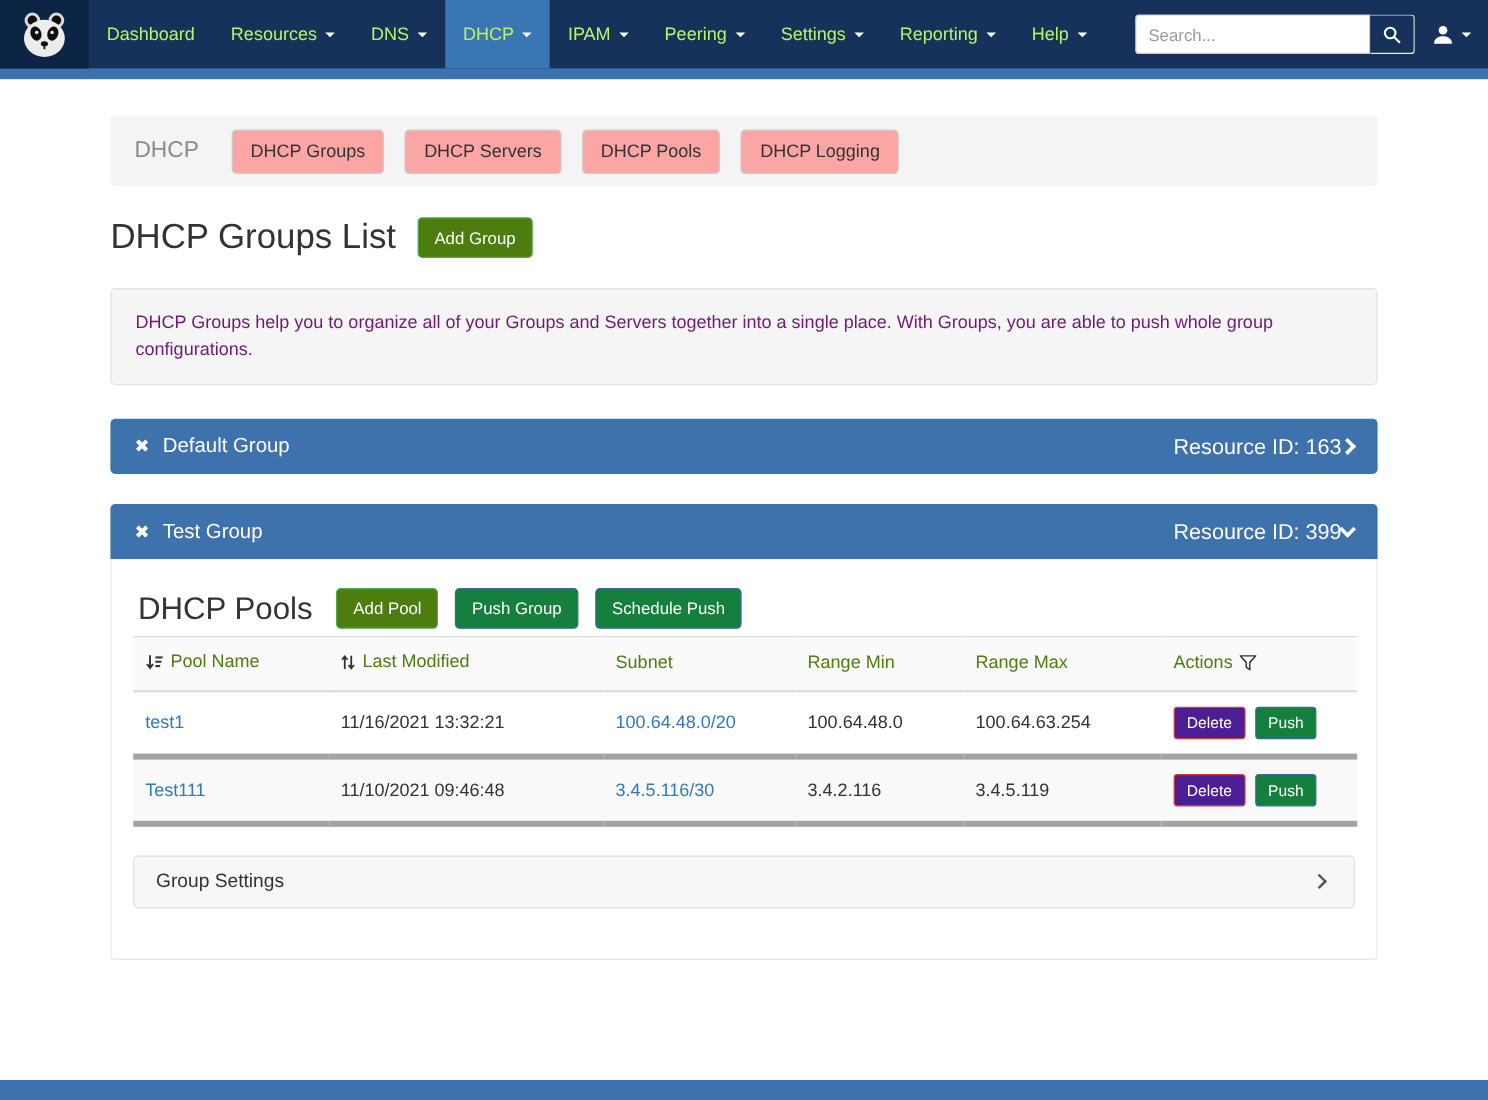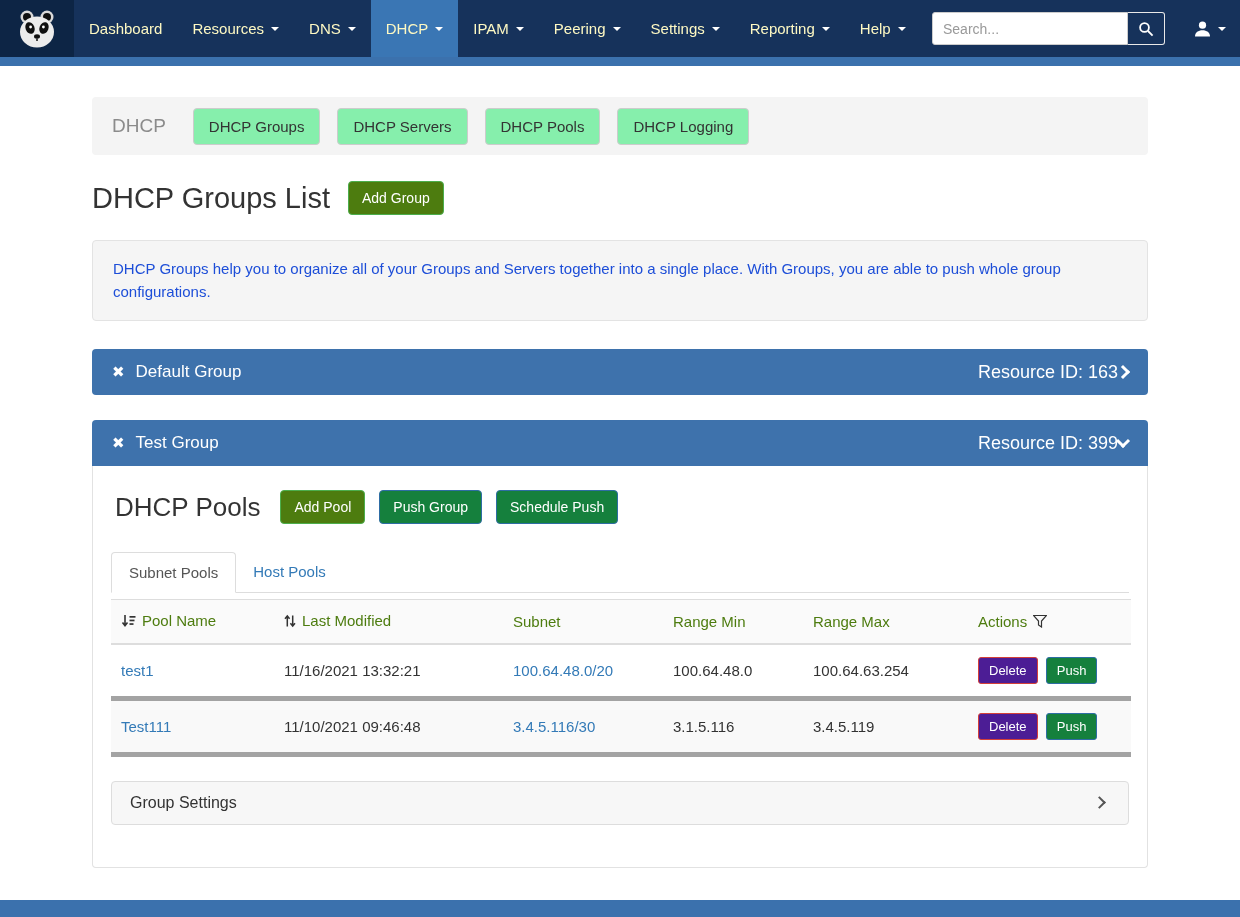--- a/index.html
+++ b/index.html
@@ -25,38 +25,38 @@
     align-items: center;
     justify-content: center;
     cursor: pointer;
   }
   .nav-items { display: flex; align-items: stretch; }
   .nav-item {
     display: flex;
     align-items: center;
     gap: 7px;
     padding: 17px 15px;
-    color: #fef9c3;
+    color: #bef264;
     font-size: 15px;
     cursor: pointer;
     white-space: nowrap;
   }
   .nav-item.active { background: #3a76b4; }
   .caret {
     display: inline-block;
     width: 0; height: 0;
     border-left: 4px solid transparent;
     border-right: 4px solid transparent;
     border-top: 4px solid #fff;
   }
   .nav-right {
     margin-left: auto;
     display: flex;
     align-items: center;
-    gap: 28px;
+    gap: 14px;
     padding-right: 14px;
   }
   .search-group { display: flex; }
   .search-input {
     width: 196px; height: 33px;
     border: 1px solid #ccc;
     border-radius: 3px 0 0 3px;
     padding: 0 10px;
     font-size: 14px;
     font-family: "Liberation Sans", sans-serif;
@@ -89,21 +89,21 @@
     background: #f4f4f4;
     border-radius: 4px;
     height: 58px;
     display: flex;
     align-items: center;
     gap: 17px;
     padding: 0 20px;
   }
   .breadcrumb-title { color: #8b8b8b; font-size: 19px; margin-right: 10px; }
   .bc-btn {
-    background: #86efac;
+    background: #fca5a5;
     border: 1px solid #ccc;
     border-radius: 4px;
     padding: 9px 15px;
     font-size: 15px;
     color: #333;
     font-family: "Liberation Sans", sans-serif;
     cursor: pointer;
   }
 
   .title-row { margin-top: 26px; display: flex; align-items: center; gap: 18px; }
@@ -118,21 +118,21 @@
   .btn-sm { padding: 5px 10px; font-size: 13px; border-radius: 3px; }
 
   .well {
     margin-top: 25px;
     background: #f5f5f5;
     border: 1px solid #e3e3e3;
     border-radius: 4px;
     padding: 17px 20px;
     font-size: 15px;
     line-height: 1.5;
-    color: #1d4ed8;
+    color: #701a75;
   }
 
   
   .group-header {
     margin-top: 28px;
     background: #3e72ac;
     border-radius: 4px;
     height: 46px;
     display: flex;
     align-items: center;
@@ -329,24 +329,20 @@
     </div>
 
     <div class="panel-body">
       <div class="pools-title-row">
         <h2 class="pools-title">DHCP Pools</h2>
         <button class="btn btn-green btn-md">Add Pool</button>
         <button class="btn btn-blue btn-md">Push Group</button>
         <button class="btn btn-blue btn-md">Schedule Push</button>
       </div>
 
-      <div class="tabs">
-        <div class="tab active"><span>Subnet Pools</span></div>
-        <div class="tab"><span>Host Pools</span></div>
-      </div>
 
       <table class="pools">
         <colgroup>
           <col class="c1">
             <col class="c2">
             <col class="c3">
             <col class="c4">
             <col class="c5">
             <col class="c6">
         </colgroup>
@@ -394,21 +390,21 @@
             <td>100.64.63.254</td>
             <td class="actions-cell">
               <button class="btn btn-red btn-sm">Delete</button>
               <button class="btn btn-blue btn-sm">Push</button>
             </td>
           </tr>
           <tr class="striped">
             <td><a class="cell-link">Test111</a></td>
             <td>11/10/2021 09:46:48</td>
             <td><a class="cell-link">3.4.5.116/30</a></td>
-            <td>3.1.5.116</td>
+            <td>3.4.2.116</td>
             <td>3.4.5.119</td>
             <td class="actions-cell">
               <button class="btn btn-red btn-sm">Delete</button>
               <button class="btn btn-blue btn-sm">Push</button>
             </td>
           </tr>
         </tbody>
       </table>
 
 

